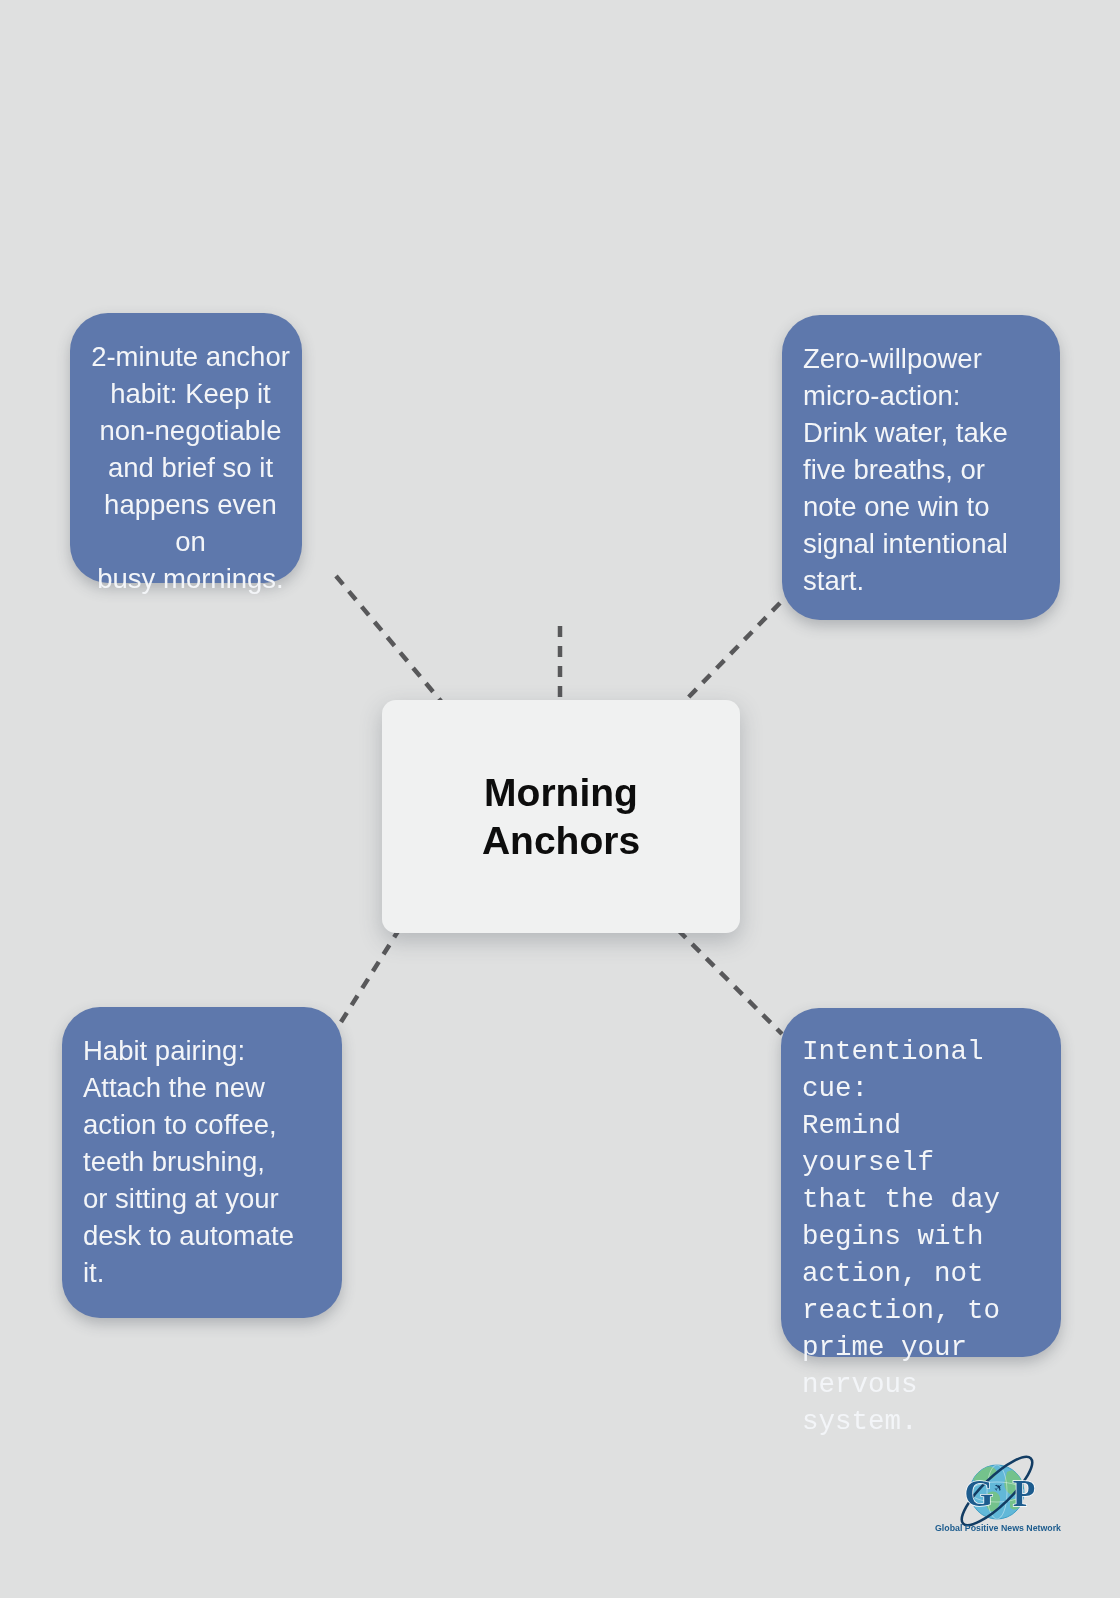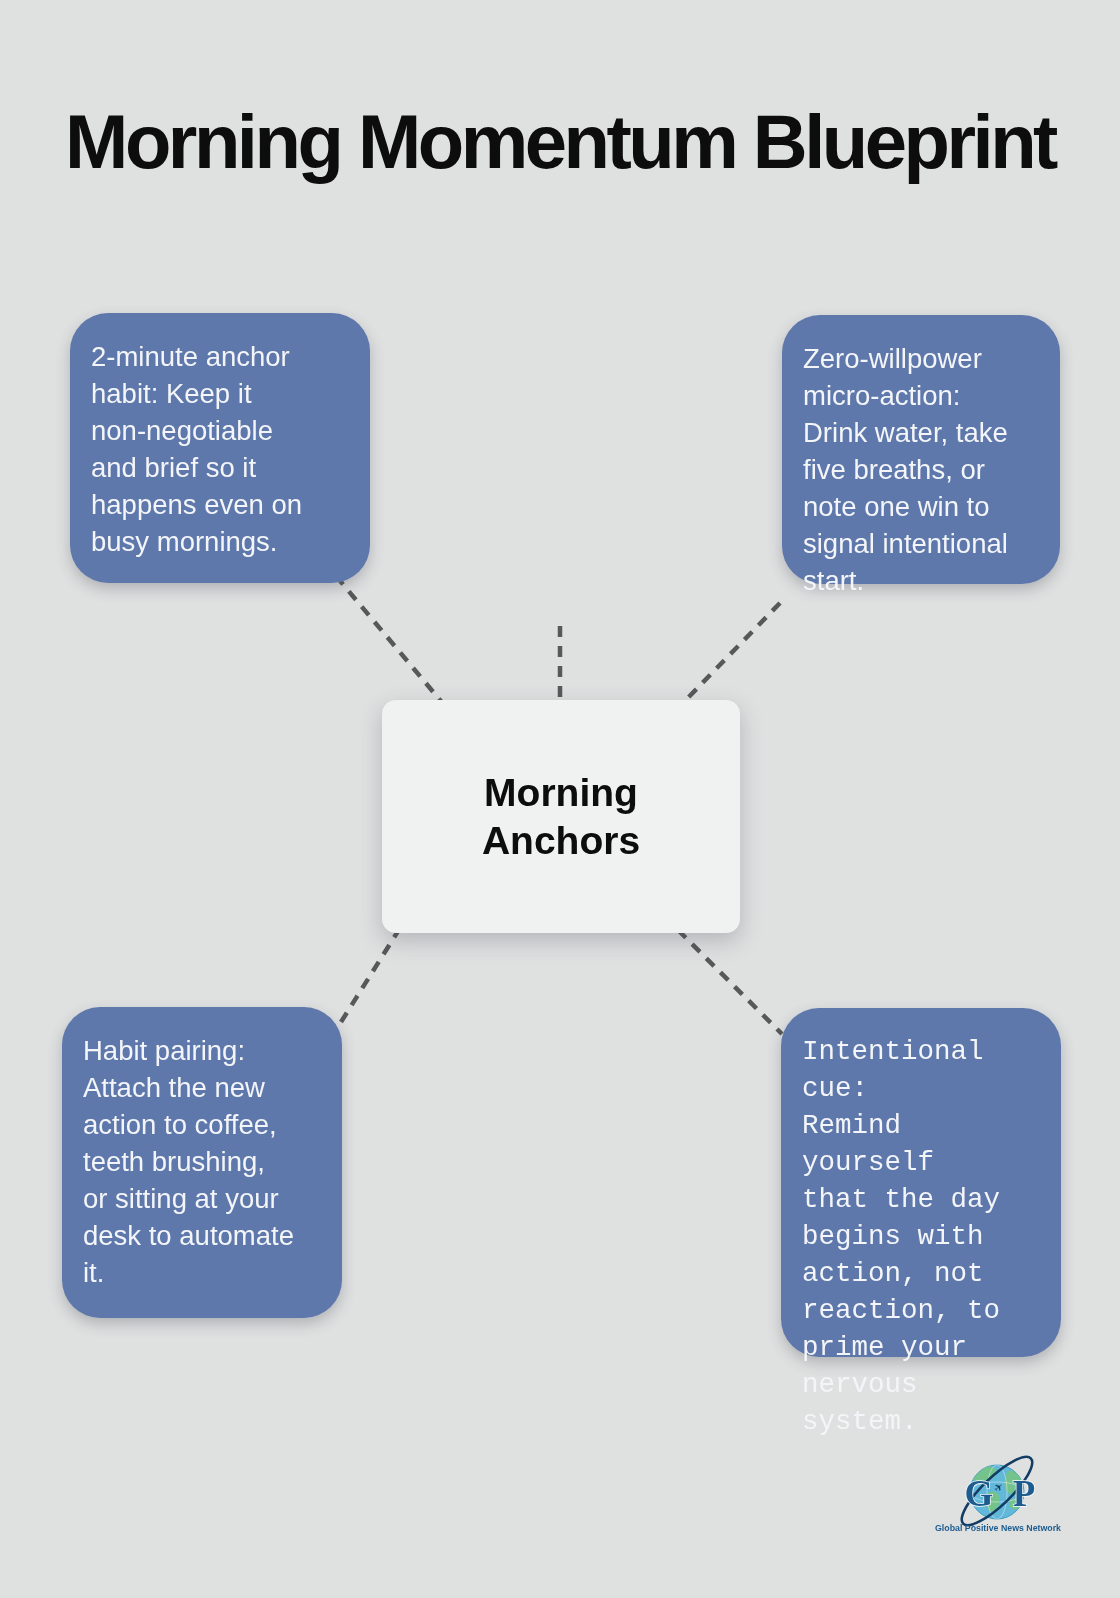--- a/index.html
+++ b/index.html
@@ -38,23 +38,23 @@
     background:var(--node-fill,#5e78ac);
     border-radius:38px;
     box-shadow:0 6px 14px rgba(70,75,85,0.30);
     color:var(--node-text,#f3f5f8);
     font-size:27.5px;
     line-height:37px;
     padding:25px 12px 18px 21px;
     box-sizing:border-box;
     white-space:pre-line;
   }
-  .node-1{left:70px; top:313px; width:300px;height:270px;}
+  .node-1{left:70px; top:313px; width:232px;height:270px;text-align:center;}
   .node-2{left:420px;top:315px; width:280px;height:317px;}
-  .node-3{left:782px;top:315px; width:278px;height:269px;}
+  .node-3{left:782px;top:315px; width:278px;height:305px;}
   .node-4{left:62px; top:1007px;width:280px;height:311px;}
   .node-5{left:781px;top:1008px;width:280px;height:349px;font-family:Liberation Mono, monospace;}
   .center-node{
     position:absolute;
     z-index:3;
     left:382px;top:700px;width:358px;height:233px;
     background:var(--center-fill,#f0f1f1);
     border-radius:14px;
     box-shadow:0 8px 22px rgba(70,75,85,0.28);
     display:flex;align-items:center;justify-content:center;
@@ -86,21 +86,20 @@
     font-size:9.5px;
     fill:var(--logo-blue,#1d5c8e);
     text-anchor:middle;
   }
 </style>
 </head>
 <body>
 
 <div class="canvas">
 
-  <h1 class="title">Morning Momentum Blueprint</h1>
 
   <svg class="connectors" viewBox="0 0 1120 1598">
     <line x1="336" y1="576" x2="445" y2="706"></line>
     <line x1="560" y1="626" x2="560" y2="700"></line>
     <line x1="780" y1="603" x2="680" y2="706"></line>
     <line x1="400" y1="928" x2="336" y2="1030"></line>
     <line x1="678" y1="930" x2="782" y2="1034"></line>
   </svg>
 
   <div class="node node-1">2-minute anchor

